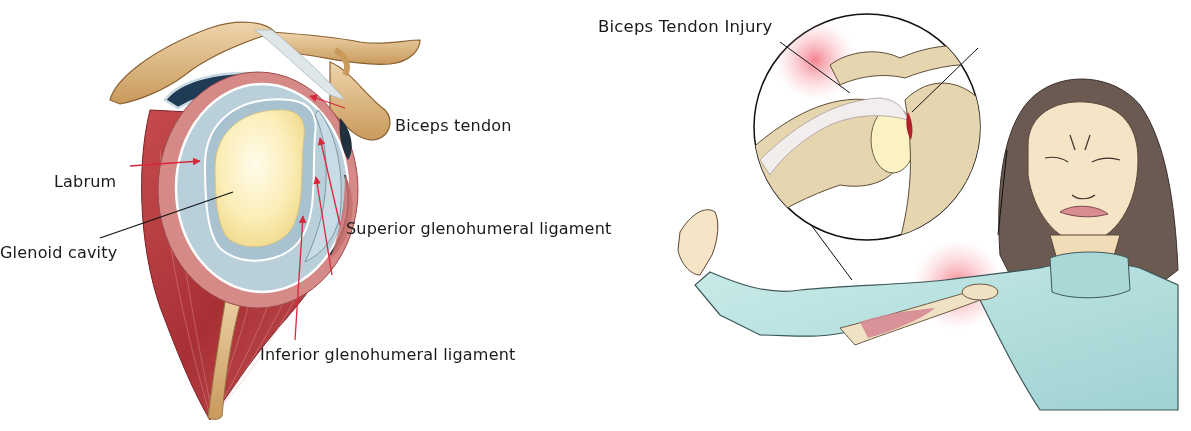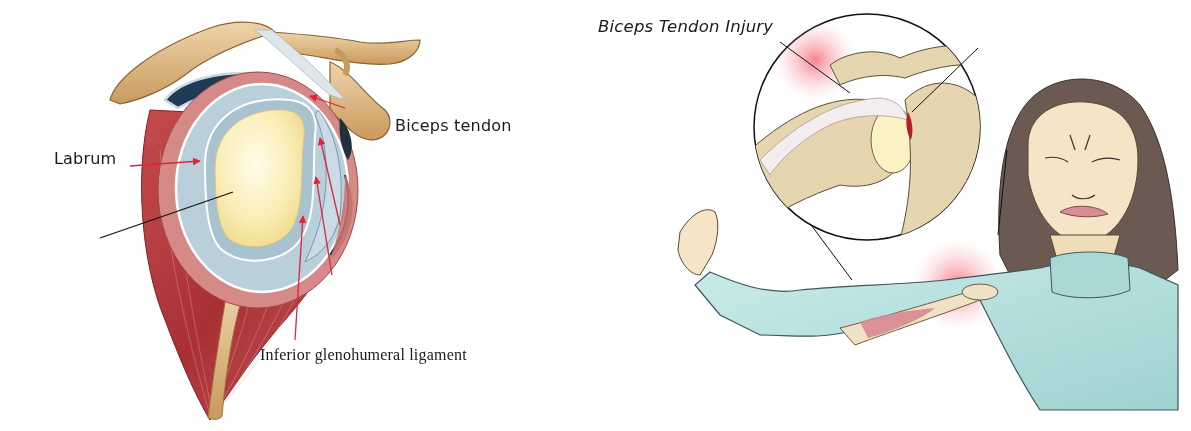--- a/index.html
+++ b/index.html
@@ -4,21 +4,21 @@
 <style>
   html, body { margin: 0; padding: 0; background: #ffffff; }
   body { width: 1191px; height: 431px; position: relative; overflow: hidden;
          font-family: "DejaVu Sans", sans-serif; }
   .panel { position: absolute; top: 0; }
   #left-panel { left: 0; width: 600px; height: 303px; }
   #right-panel { left: 590px; width: 601px; height: 431px; }
   svg.art { position: absolute; left: 0; top: 0; }
   .label { position: absolute; white-space: nowrap; color: #1a1a1a;
            font-size: 16px; line-height: 18px; letter-spacing: 0.2px; }
-  .label.big { font-size: 16.5px; font-style: italic; }
+  .label.big { font-size: 16.5px; }
 </style>
 </head>
 <body>
 
 <div id="left-panel" class="panel">
   <svg class="art" width="600" height="431" viewBox="0 0 600 431">
     <defs>
       <radialGradient id="glenGrad" cx="45%" cy="40%" r="65%">
         <stop offset="0%" stop-color="#fffbea"></stop>
         <stop offset="60%" stop-color="#fbeeb8"></stop>
@@ -80,22 +80,24 @@
       <line x1="345" y1="108" x2="310" y2="96" marker-end="url(#arrRed)"></line>
       <line x1="130" y1="166" x2="200" y2="161" marker-end="url(#arrRed)"></line>
       <line x1="340" y1="225" x2="320" y2="138" marker-end="url(#arrRed)"></line>
       <line x1="332" y1="275" x2="316" y2="177" marker-end="url(#arrRed)"></line>
       <line x1="295" y1="340" x2="303" y2="216" marker-end="url(#arrRed)"></line>
     </g>
     <line x1="100" y1="238" x2="233" y2="192" stroke="#111" stroke-width="1.2"></line>
   </svg>
 
   <div class="label" style="left:395px; top:117px;">Biceps tendon</div>
-  <div class="label" style="left:54px; top:150px;">Labrum</div>
-  <div class="label" style="left:260px; top:346px;font-family:Liberation Serif, serif;">Inferior glenohumeral ligament</div>
+  <div class="label" style="left:54px; top:173px;">Labrum</div>
+  <div class="label" style="left:0px; top:244px;">Glenoid cavity</div>
+  <div class="label" style="left:346px; top:220px;">Superior glenohumeral ligament</div>
+  <div class="label" style="left:260px; top:346px;">Inferior glenohumeral ligament</div>
 </div>
 
 <div id="right-panel" class="panel">
   <svg class="art" width="601" height="431" viewBox="590 0 601 431">
     <defs>
       <radialGradient id="glow" cx="50%" cy="50%" r="50%">
         <stop offset="0%" stop-color="#f36e7c" stop-opacity="0.85"></stop>
         <stop offset="100%" stop-color="#f8b9c0" stop-opacity="0"></stop>
       </radialGradient>
       <linearGradient id="sweater" x1="0" y1="0" x2="1" y2="1">

